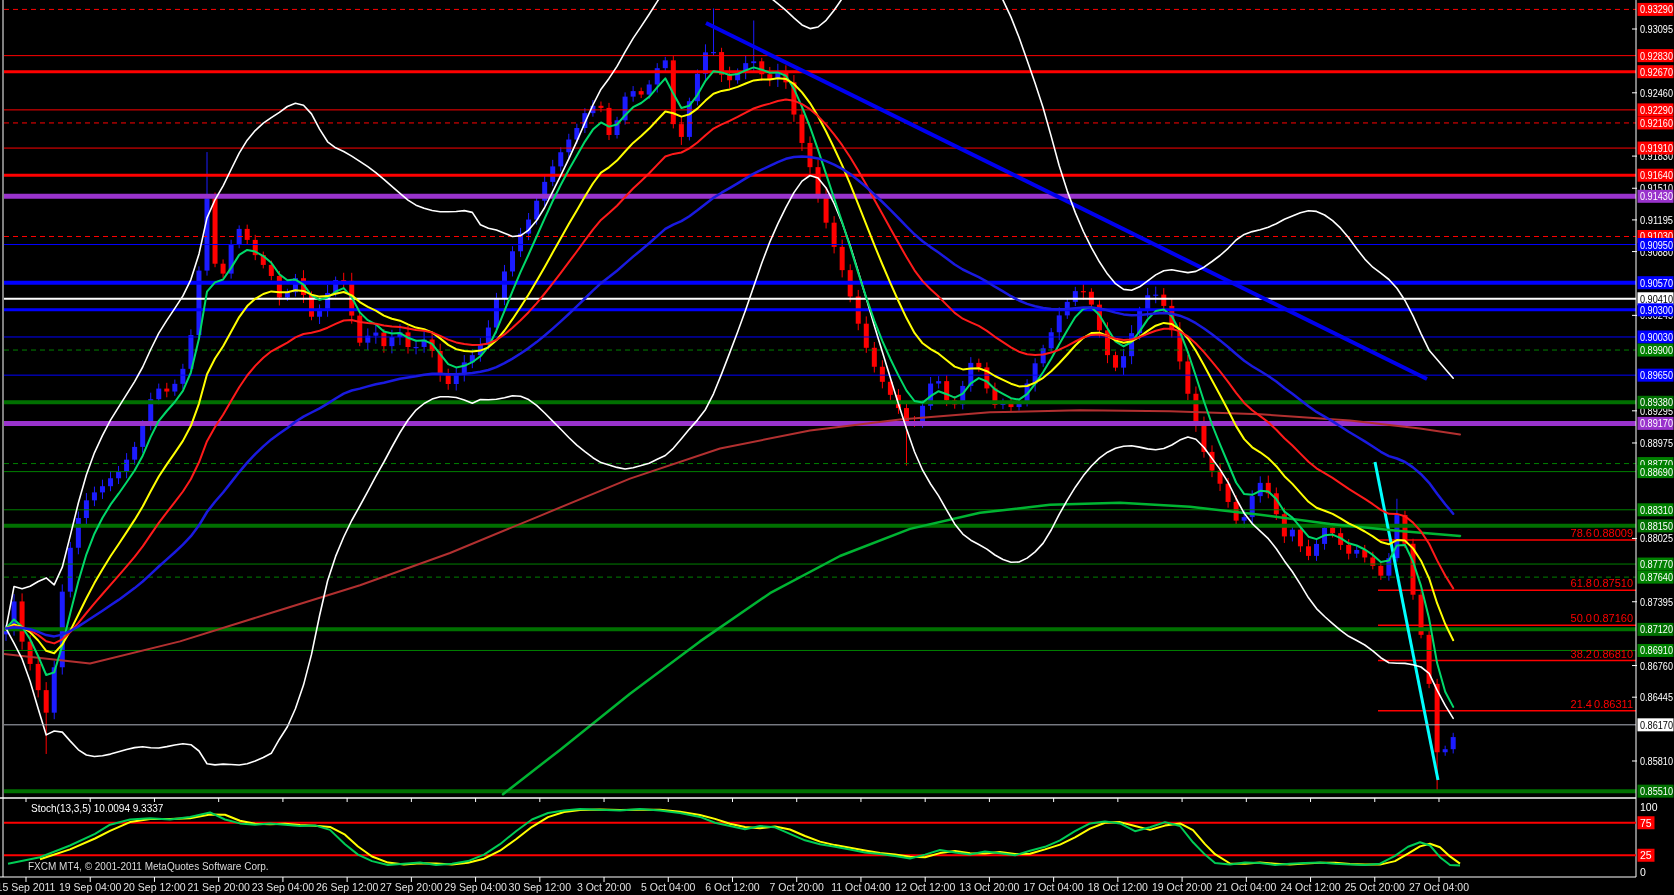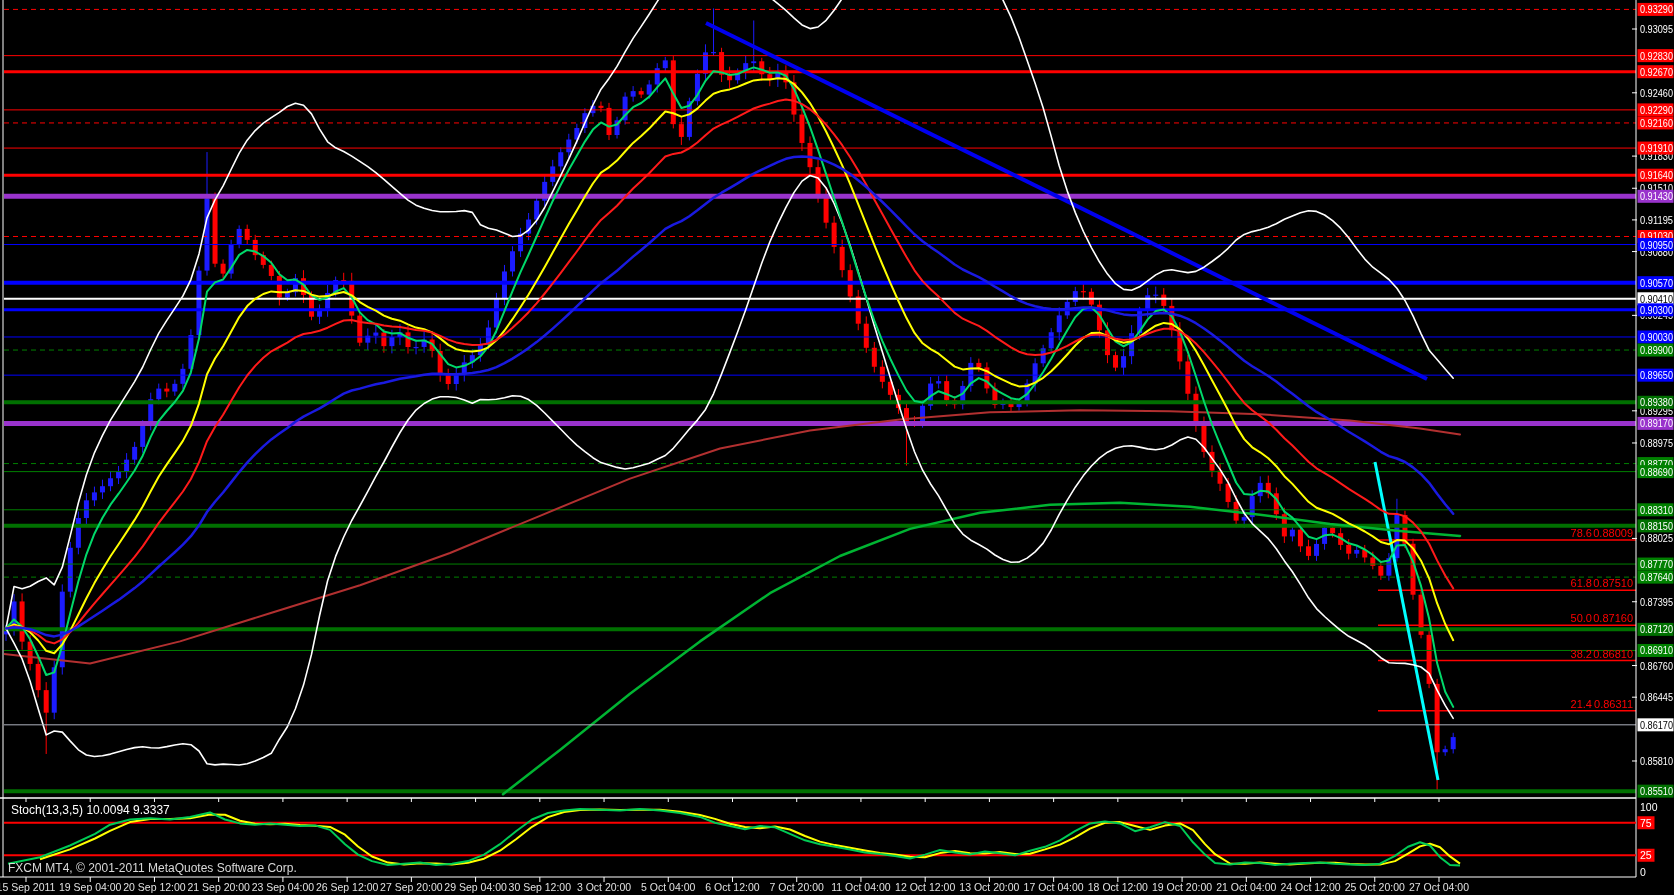--- a/index.html
+++ b/index.html
@@ -1,19 +1,19 @@
 <!DOCTYPE html>
 <html><head>
 <meta charset="utf-8">
 <style>
   html,body{margin:0;padding:0;background:#000;width:1674px;height:895px;overflow:hidden;
     font-family:"Liberation Sans",sans-serif;}
   #stage{position:relative;width:1674px;height:895px;background:#000;}
   #chart-svg{position:absolute;left:0;top:0;}
-  .overlay-label{position:absolute;color:#fff;font-size:12px;white-space:nowrap;}
+  .overlay-label{position:absolute;color:#fff;font-size:10px;white-space:nowrap;margin-left:20px;}
   #stoch-label{left:11px;top:803px;}
   #copyright-label{left:8px;top:861px;color:#d9d9d9;text-align:center;}
 </style>
 </head>
 <body>
 
 <div id="stage">
   <svg id="chart-svg" width="1674" height="895">
       <defs>
         <clipPath id="mainClip">

